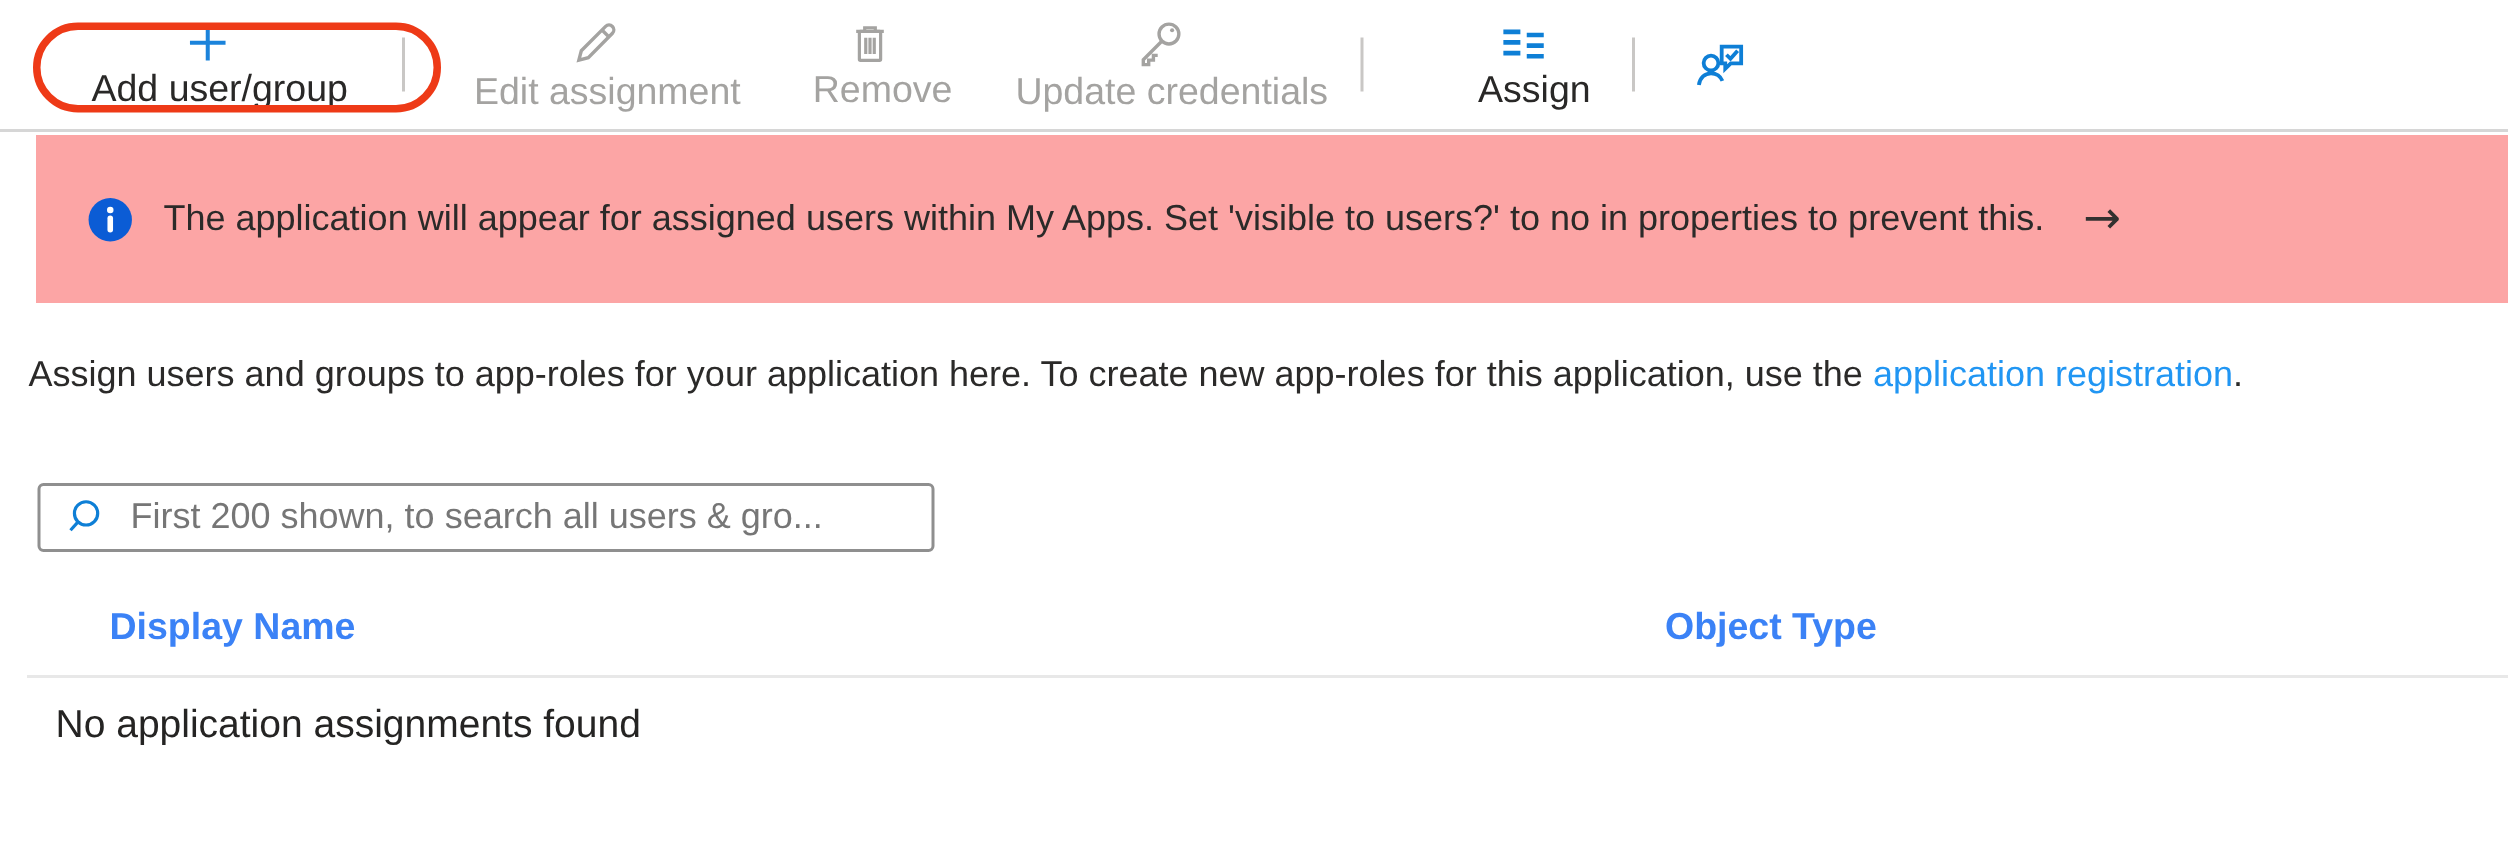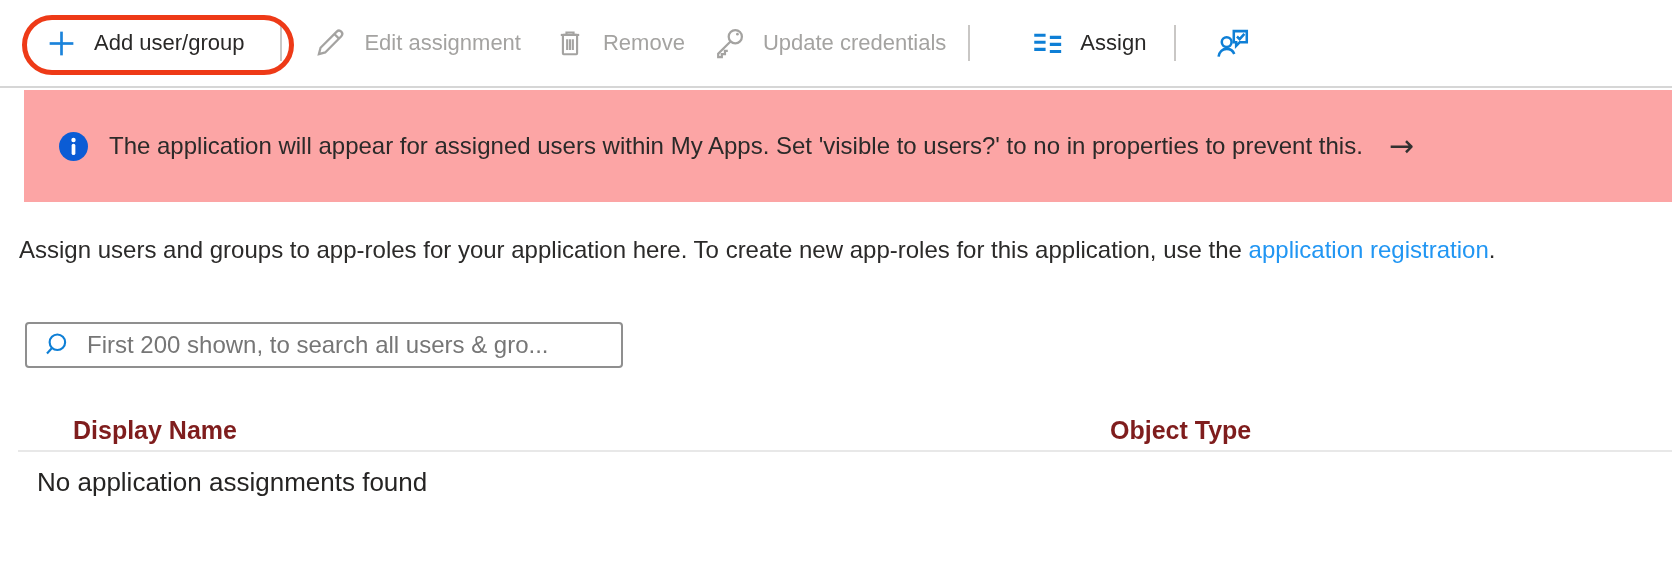--- a/index.html
+++ b/index.html
@@ -7,21 +7,21 @@
     position:relative;width:1672px;height:568px;overflow:hidden;background:#ffffff;
     font-family:"Liberation Sans",sans-serif;color:#2b2a29;
   }
 
   
   .toolbar{
     position:absolute;left:0;top:0;right:0;height:86px;
     border-bottom:2px solid #d6d6d6;
     display:flex;align-items:center;white-space:nowrap;
   }
-  .tb-item{display:flex;align-items:center;font-size:22px;color:#292827;cursor:pointer;}
+  .tb-item{display:flex;align-items:center;font-size:25px;color:#292827;cursor:pointer;flex-direction:column;}
   .tb-item .lbl{margin-left:16px;}
   .tb-item.disabled{color:#a4a3a1;cursor:default;}
   .tb-sep{width:2px;height:36px;background:#c9c7c5;}
   .icn{display:inline-flex;align-items:center;justify-content:center;}
   .icn svg{display:block;}
 
   .add-btn{margin-left:45px;}
   .sep1{margin-left:36px;}
   .edit-btn{margin-left:30px;}
   .remove-btn{margin-left:32px;align-items:center;}
@@ -66,21 +66,21 @@
   .search-box .mag{margin-left:16px;}
   .search-box input{
     flex:1;margin-left:12px;margin-right:10px;border:none;outline:none;
     font-family:"Liberation Sans",sans-serif;font-size:24px;color:#c2410c;
     background:transparent;
   }
   .search-box input::placeholder{color:#767676;opacity:1;}
 
   
   .col-header{
-    position:absolute;top:416px;font-size:25px;font-weight:bold;color:#7f1d1d;
+    position:absolute;top:404px;font-size:25px;font-weight:bold;color:#3b82f6;
     cursor:pointer;white-space:nowrap;
   }
   .col-display-name{left:73px;}
   .col-object-type{left:1110px;}
   .header-divider{
     position:absolute;left:18px;right:0;top:450px;height:2px;background:#e8e8e8;
   }
   .empty-row{
     position:absolute;left:37px;top:467px;font-size:26px;color:#252423;white-space:nowrap;
   }

